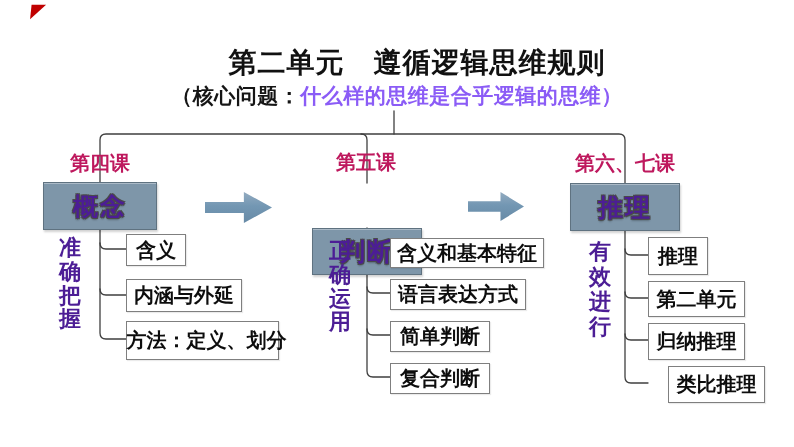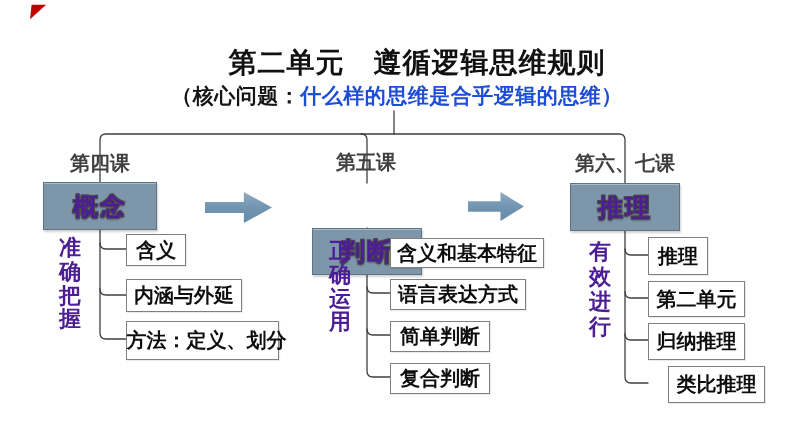--- a/index.html
+++ b/index.html
@@ -2,23 +2,23 @@
 <html><head>
 <meta charset="utf-8">
 <style>
   html,body{margin:0;padding:0;background:#ffffff;}
   body{font-family:"Liberation Sans","DejaVu Sans",sans-serif;}
   .slide{position:relative;width:794px;height:447px;background:#ffffff;overflow:hidden;margin:0 auto;}
   .abs{position:absolute;}
   .corner-flag{left:31px;top:1px;font-size:19px;color:#c00000;line-height:1;transform:skewX(-6deg);}
   .page-title{left:0;top:44px;width:794px;text-align:center;font-size:28px;font-weight:bold;color:#111111;letter-spacing:1px;margin-left:20px;}
   .page-subtitle{left:0;top:82px;width:794px;text-align:center;font-size:21px;font-weight:bold;color:#151515;letter-spacing:.5px;}
-  .page-subtitle .hl{color:#1d4ed8;}
+  .page-subtitle .hl{color:#8b5cf6;}
   svg.lines{left:0;top:0;}
-  .course-label{font-size:20px;font-weight:bold;color:#404040;text-align:center;}
+  .course-label{font-size:20px;font-weight:bold;color:#be185d;text-align:center;}
   .main-box{display:flex;align-items:center;justify-content:center;background:#7e96a9;border:1px solid #5f7280;box-shadow:inset 0 1px 0 rgba(255,255,255,.35), 1px 2px 2px rgba(0,0,0,.18);
     font-size:25px;font-weight:bold;color:#4c1d95;letter-spacing:2px;
     text-shadow:-1px -1px 0 #4a4a4a,1px -1px 0 #4a4a4a,-1px 1px 0 #4a4a4a,1px 1px 0 #4a4a4a,0 2px 2px rgba(0,0,0,.3);}
   .block-arrow{clip-path:polygon(0% 32%,58% 32%,58% 0%,100% 50%,58% 100%,58% 68%,0% 68%);
     background:linear-gradient(180deg,#93abc0 0%,#7397b3 45%,#678aa6 100%);}
   .side-label{font-size:22px;font-weight:bold;color:#4c1d95;width:26px;line-height:1.08;word-break:break-all;text-align:center;}
   .item-box{display:flex;align-items:center;justify-content:center;background:#ffffff;border:1px solid #7f7f7f;
     font-size:20px;font-weight:bold;color:#0d0d0d;white-space:nowrap;box-shadow:1px 1px 1px rgba(0,0,0,.08);}
 </style>
 </head>

